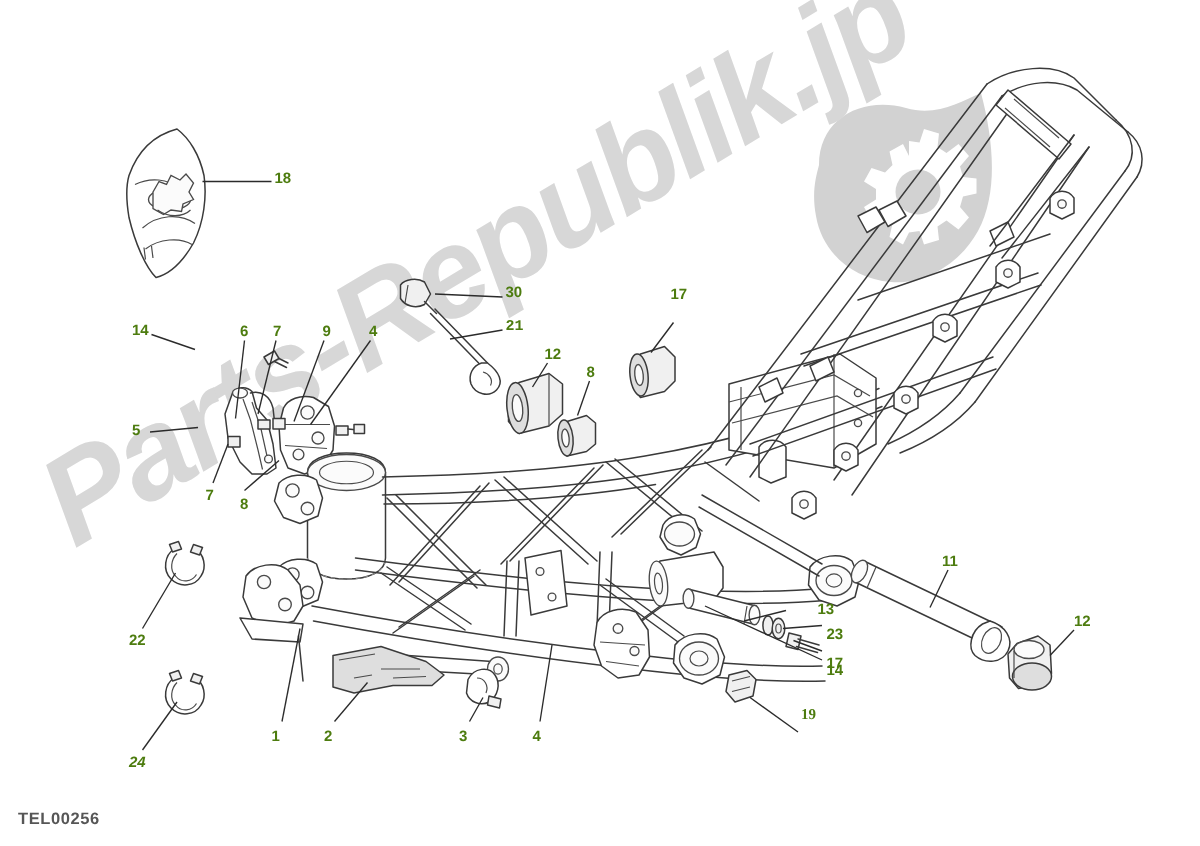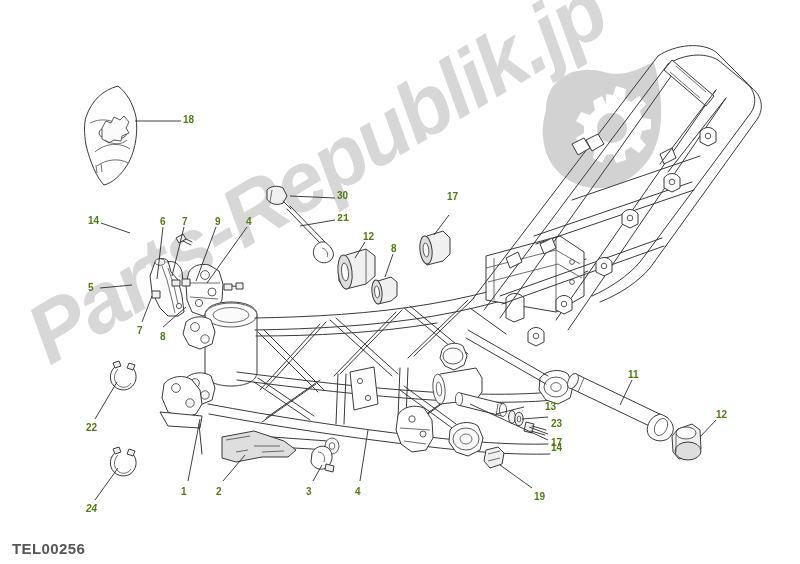--- a/index.html
+++ b/index.html
@@ -28,21 +28,21 @@
   .shl{fill:#fbfbfb;stroke:#4a4a4a;stroke-width:0.9;}
   .dash{fill:none;stroke:#8a8a8a;stroke-width:0.7;stroke-dasharray:3 2.5;}
   .leader{stroke:#2b2b2b;stroke-width:0.9;fill:none;}
 
   
   .cal{position:absolute;font-family:"Liberation Sans",sans-serif;
        font-size:10px;font-weight:bold;color:#4d7c0f;line-height:1;
        letter-spacing:0px;}
   
   #code{position:absolute;left:12px;top:540px;
-        font-family:"Liberation Sans",sans-serif;font-size:15px;
+        font-family:"Liberation Sans",sans-serif;font-size:11px;
         font-weight:bold;color:#565656;letter-spacing:0.4px;}
 </style>
 </head>
 <body>
 
 <div id="stage">
 
   <div id="wm">
     <svg id="wm-logo" viewBox="0 0 150 140">
       <path d="M18 52 C18 20 48 6 76 14 C96 20 112 10 126 4 C134 34 138 70 124 96
@@ -416,21 +416,21 @@
       <div class="cal" style="left: 628px; top: 370px;">11</div>
       <div class="cal" style="left: 363px; top: 232px;">12</div>
       <div class="cal" style="left: 716px; top: 410px;">12</div>
       <div class="cal" style="left: 525px; top: 402px; margin-left: 20px;">13</div>
       <div class="cal" style="left: 88px; top: 216px;">14</div>
       <div class="cal" style="left: 551px; top: 443px;">14</div>
       <div class="cal" style="left: 551px; top: 438px;">17</div>
       <div class="cal" style="left: 391px; top: 244px;">8</div>
       <div class="cal" style="left: 447px; top: 192px;">17</div>
       <div class="cal" style="left: 183px; top: 115px;">18</div>
-      <div class="cal" style="left: 534px; top: 492px;">19</div>
+      <div class="cal" style="left: 534px; top: 472px; font-family: Liberation Serif, serif;">19</div>
       <div class="cal" style="left: 337px; top: 191px;">30</div>
       <div class="cal" style="left: 337px; top: 214px; font-family: Liberation Mono, monospace;">21</div>
       <div class="cal" style="left: 86px; top: 423px; text-align: center;">22</div>
       <div class="cal" style="left: 551px; top: 419px;">23</div>
       <div class="cal" style="left: 86px; top: 504px; font-style: italic;">24</div>
     </div>
 
   <div id="code">TEL00256</div>
 </div>
 

